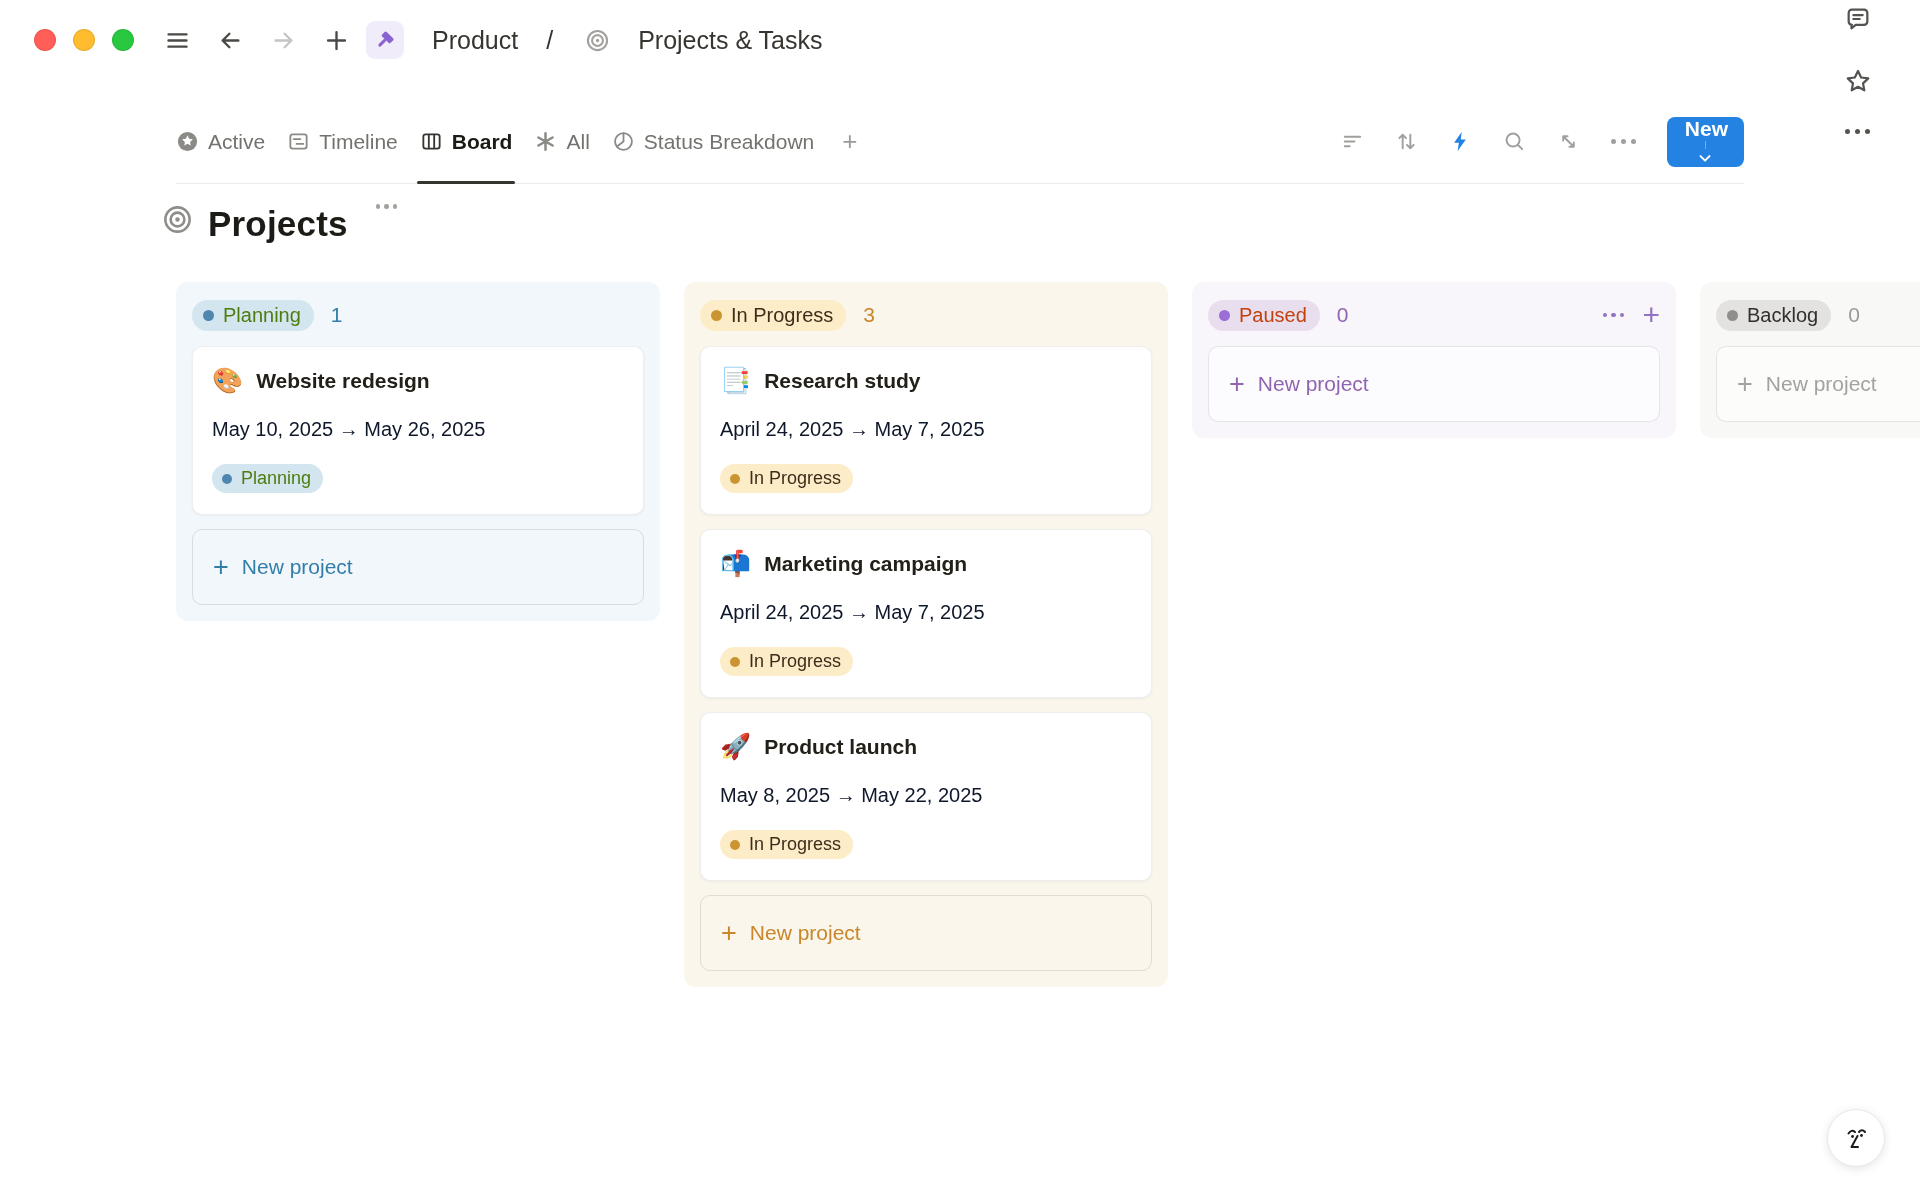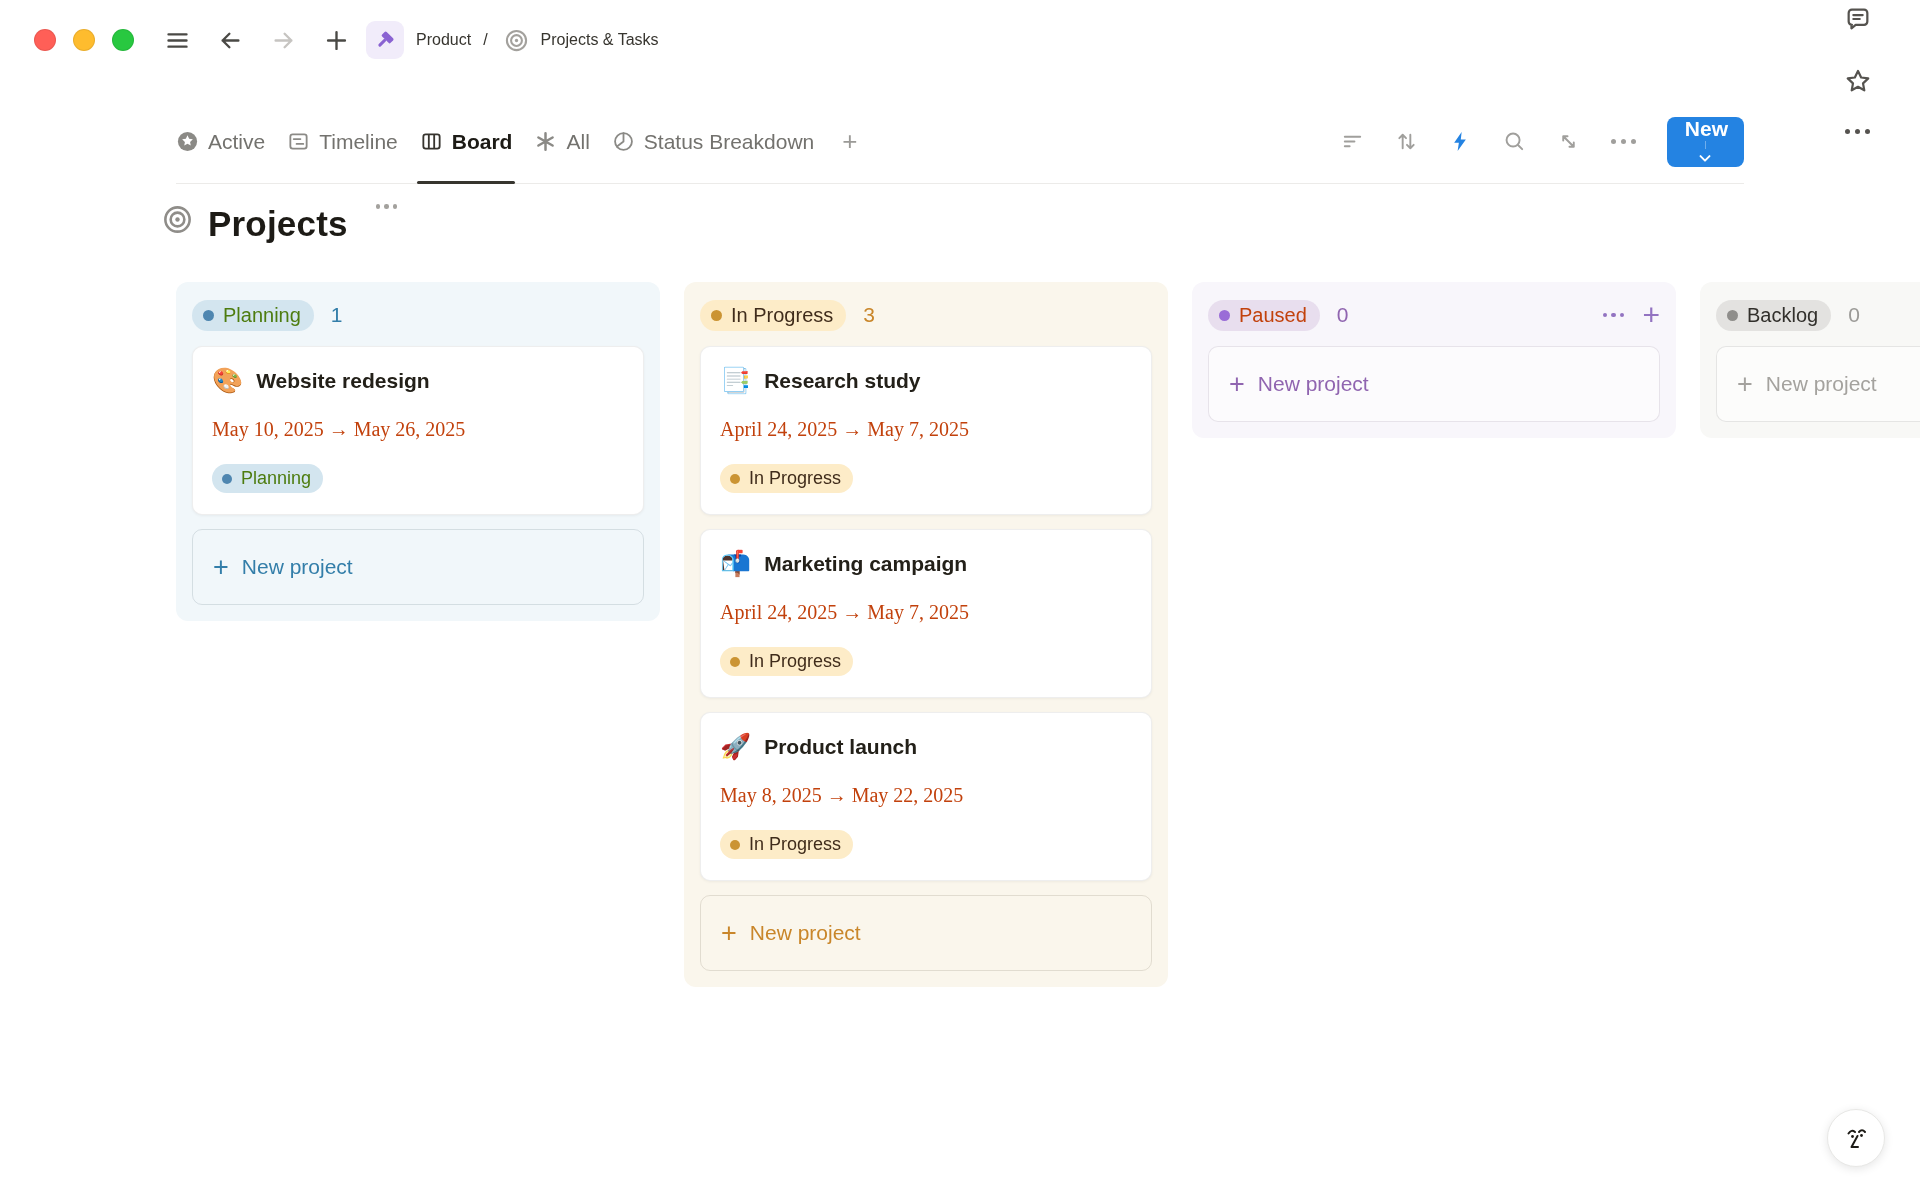--- a/index.html
+++ b/index.html
@@ -7,21 +7,21 @@
               font-family:"Liberation Sans", sans-serif; color:#37352F; }
 
   
   .topbar { position:absolute; top:0; left:0; width:1920px; height:80px;
             display:flex; align-items:center; padding:0 34px; }
   .traffic { display:flex; gap:17px; }
   .tl { width:22px; height:22px; border-radius:50%; border:1px solid rgba(0,0,0,.08); }
   .tl.red { background:#FF5F57; } .tl.yellow { background:#FEBC2E; } .tl.green { background:#28C840; }
   .navicons { display:flex; align-items:center; gap:26px; margin-left:30px; }
   .icon-btn { display:flex; align-items:center; justify-content:center; cursor:pointer; }
-  .crumb { display:flex; align-items:center; gap:12px; margin-left:16px; font-size:16px; }
+  .crumb { display:flex; align-items:center; gap:28px; margin-left:16px; font-size:25px; }
   .ws-icon { width:38px; height:38px; border-radius:9px; background:#F1ECFA;
              display:flex; align-items:center; justify-content:center; }
   .crumb-sep { color:#37352F; }
   .top-right { margin-left:auto; display:flex; align-items:center; gap:34px;flex-direction:column; }
   .share { font-size:21px; color:#37352F; cursor:pointer; }
   .dots { display:flex; gap:5px; }
   .dots i { width:5px; height:5px; border-radius:50%; background:#55534F; display:block; }
 
   
   .tabbar { position:absolute; top:100px; left:176px; width:1568px; height:84px;
@@ -72,21 +72,21 @@
   .head-tools .h-dots { display:flex; gap:4px; }
   .head-tools .h-dots i { width:4.5px; height:4.5px; border-radius:50%; background:#9373C1; display:block; }
   .head-tools .h-plus { font-size:30px; font-weight:400; line-height:1; cursor:pointer; }
 
   .cards { display:flex; flex-direction:column; gap:14px; margin-top:14px; }
   .card { background:#fff; border:1px solid rgba(15,15,15,.07); border-radius:10px;
           box-shadow:0 1px 3px rgba(15,15,15,.05); padding:21px 19px; cursor:pointer; }
   .card-titlerow { display:flex; align-items:center; gap:13px; }
   .card-emoji { font-size:25px; line-height:1; }
   .card-title { font-size:21px; font-weight:600; color:#232019; }
-  .card-dates { margin-top:25px; font-size:20px; color:#c2410c;font-family:Liberation Serif, serif; }
+  .card-dates { margin-top:25px; font-size:20px; color:#0f172a; }
   .card-pill-wrap { margin-top:23px; }
   .card .pill { font-size:18px; padding:4px 12px 4px 10px; }
   .card .pill .dot { width:10px; height:10px; }
 
   .newproj { border-radius:10px; height:76px; display:flex; align-items:center; gap:13px;
              padding-left:20px; font-size:21px; cursor:pointer; white-space:nowrap; overflow:hidden; }
   .newproj .np-plus { font-size:27px; font-weight:400; line-height:1; }
   .np-blue   { color:#337EA9; border:1px solid rgba(24,51,71,.13); }
   .np-yellow { color:#C9862A; border:1px solid rgba(64,44,27,.13); }
   .np-purple { color:#9065B0; border:1px solid rgba(65,36,84,.11); background:rgba(255,255,255,.55); }

